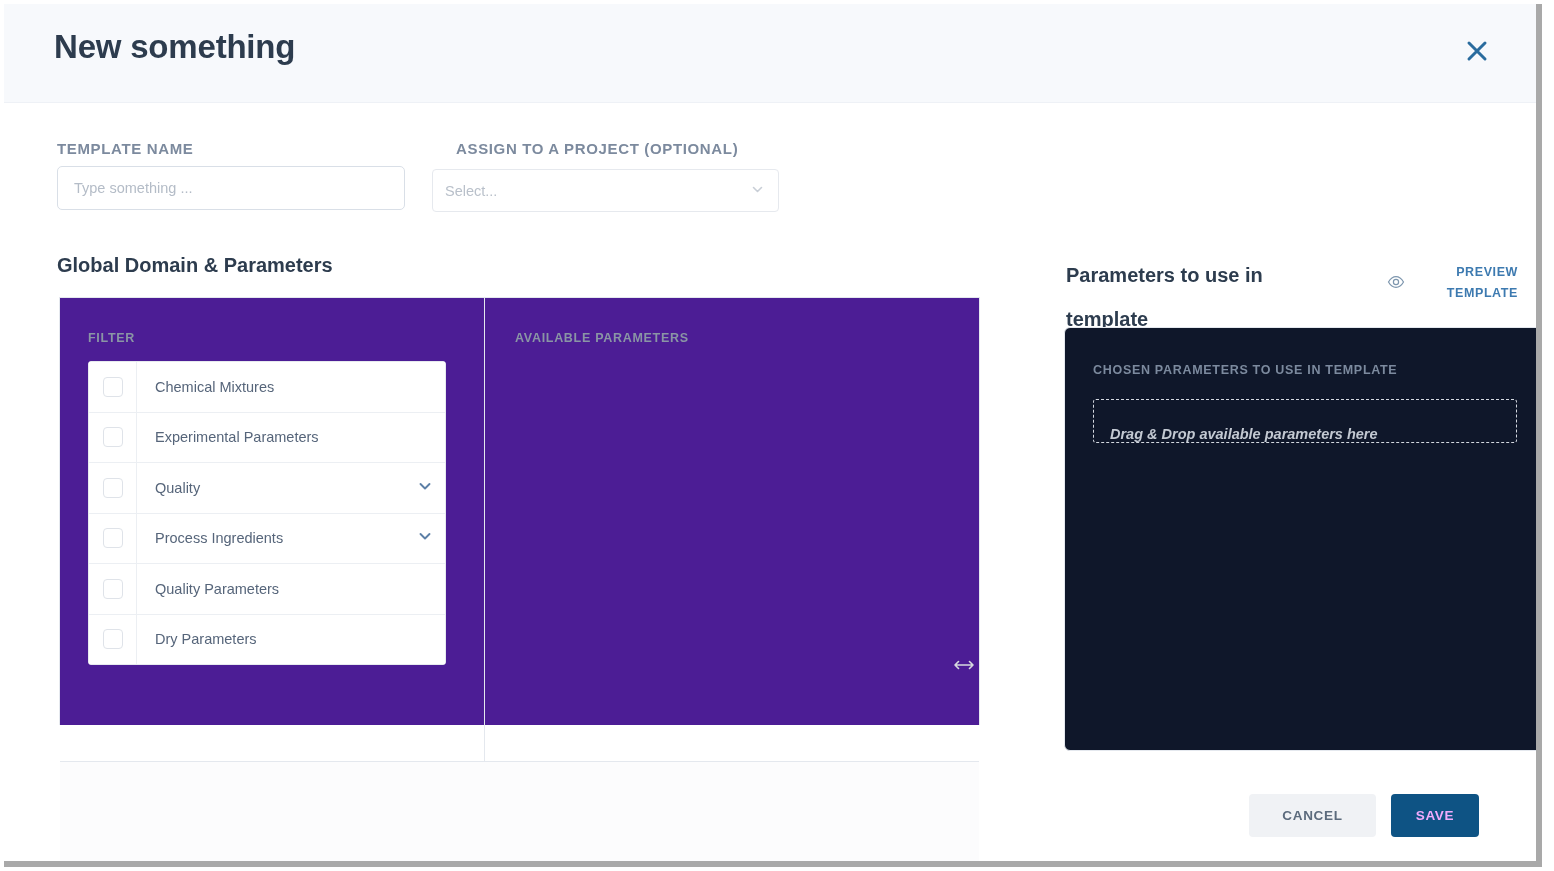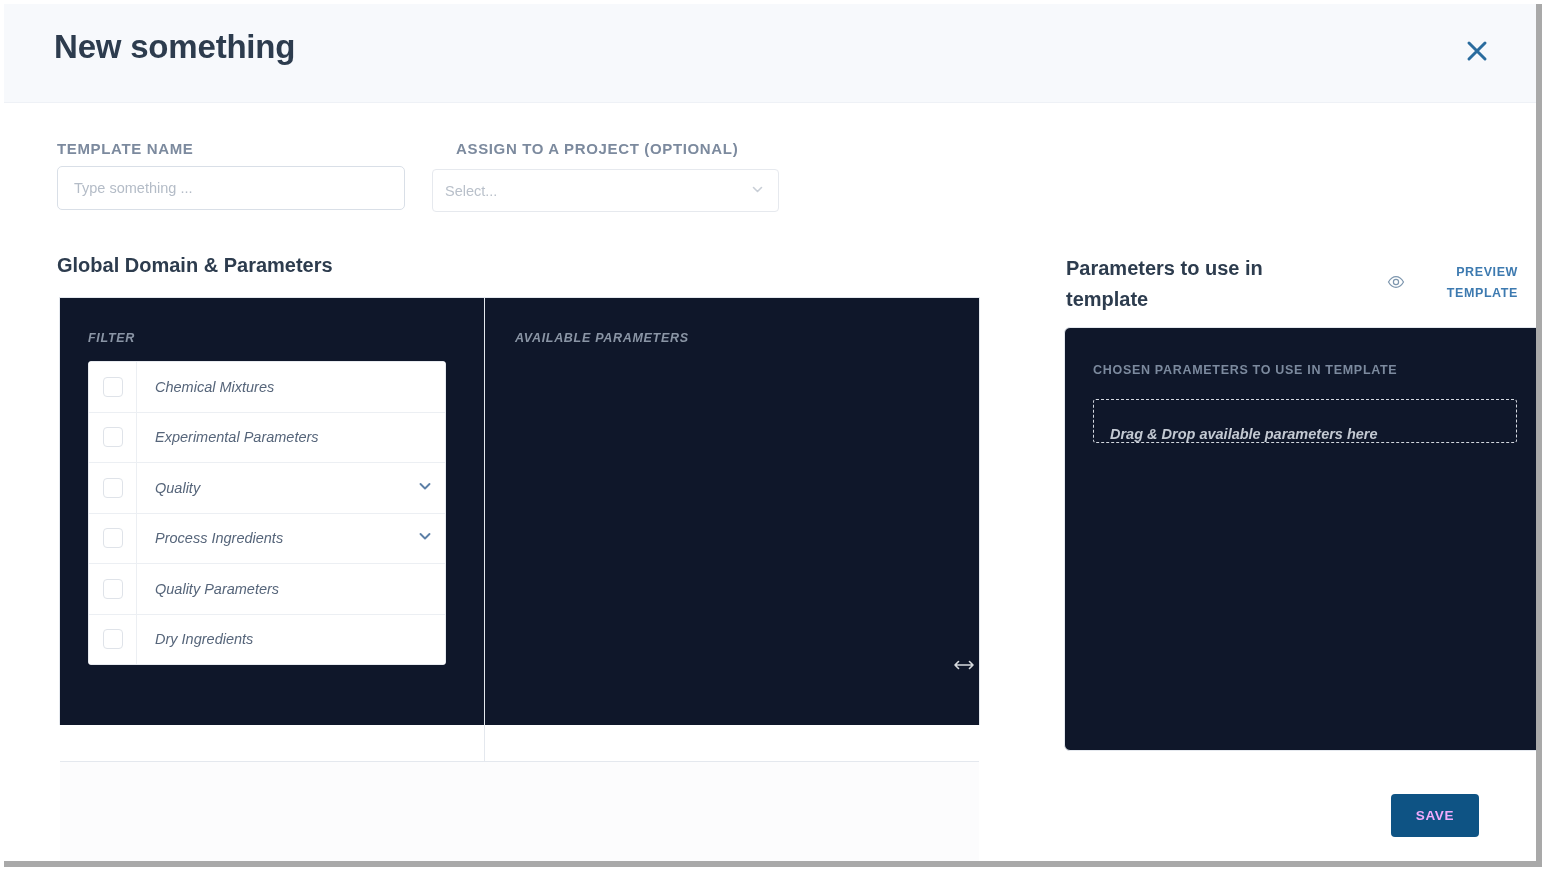--- a/index.html
+++ b/index.html
@@ -116,21 +116,21 @@
   .section-title {
     position: absolute;
     font-size: 20px;
     font-weight: bold;
     color: #2d3c4e;
   }
   .title-global { left: 53px; top: 250px; }
   .title-right  {
     left: 1062px; top: 249px;
     width: 260px;
-    line-height: 31px;
+    line-height: 44px;
   }
 
   .preview-link {
     position: absolute;
     right: 18px;
     top: 258px;
     width: 96px;
     text-align: right;
     font-size: 12.5px;
     font-weight: bold;
@@ -149,25 +149,24 @@
     cursor: pointer;
   }
 
   
   .left-panel {
     position: absolute;
     left: 55px;
     top: 293px;
     width: 921px;
     height: 428px;
-    background: #0f172a;
+    background: #4c1d95;
     border: 1px solid #e4e8ee;
     border-bottom: none;
     box-sizing: border-box;
-    font-style: italic;
   }
   .panel-col-divider {
     position: absolute;
     left: 424px;
     top: 0;
     width: 1px;
     height: 463px;
     background: #e4e8ee;
   }
   .panel-bottom-line {
@@ -430,36 +429,37 @@
         <div class="cb-cell">
           <div class="cbox"></div>
         </div>
         <div class="filter-label">Quality Parameters</div>
       </div>
 
       <div class="filter-row">
         <div class="cb-cell">
           <div class="cbox"></div>
         </div>
-        <div class="filter-label">Dry Ingredients</div>
+        <div class="filter-label">Dry Parameters</div>
       </div>
 
     </div>
   </div>
 
   <div class="resize-handle">
     <span>
       <svg width="20" height="12" viewBox="0 0 20 12">
         <path d="M1 6 L19 6 M4.5 2.5 L1 6 L4.5 9.5 M15.5 2.5 L19 6 L15.5 9.5" fill="none" stroke="#d6dade" stroke-width="1.6" stroke-linecap="round" stroke-linejoin="round"></path>
       </svg>
     </span>
   </div>
 
   <div class="right-panel">
     <div class="chosen-head">CHOSEN PARAMETERS TO USE IN TEMPLATE</div>
     <div class="dropzone">
       <span class="dropzone-text">Drag &amp; Drop available parameters here</span>
     </div>
   </div>
 
+  <div class="btn btn-cancel">CANCEL</div>
   <div class="btn btn-save">SAVE</div>
 
 </div>
 
 </body></html>

